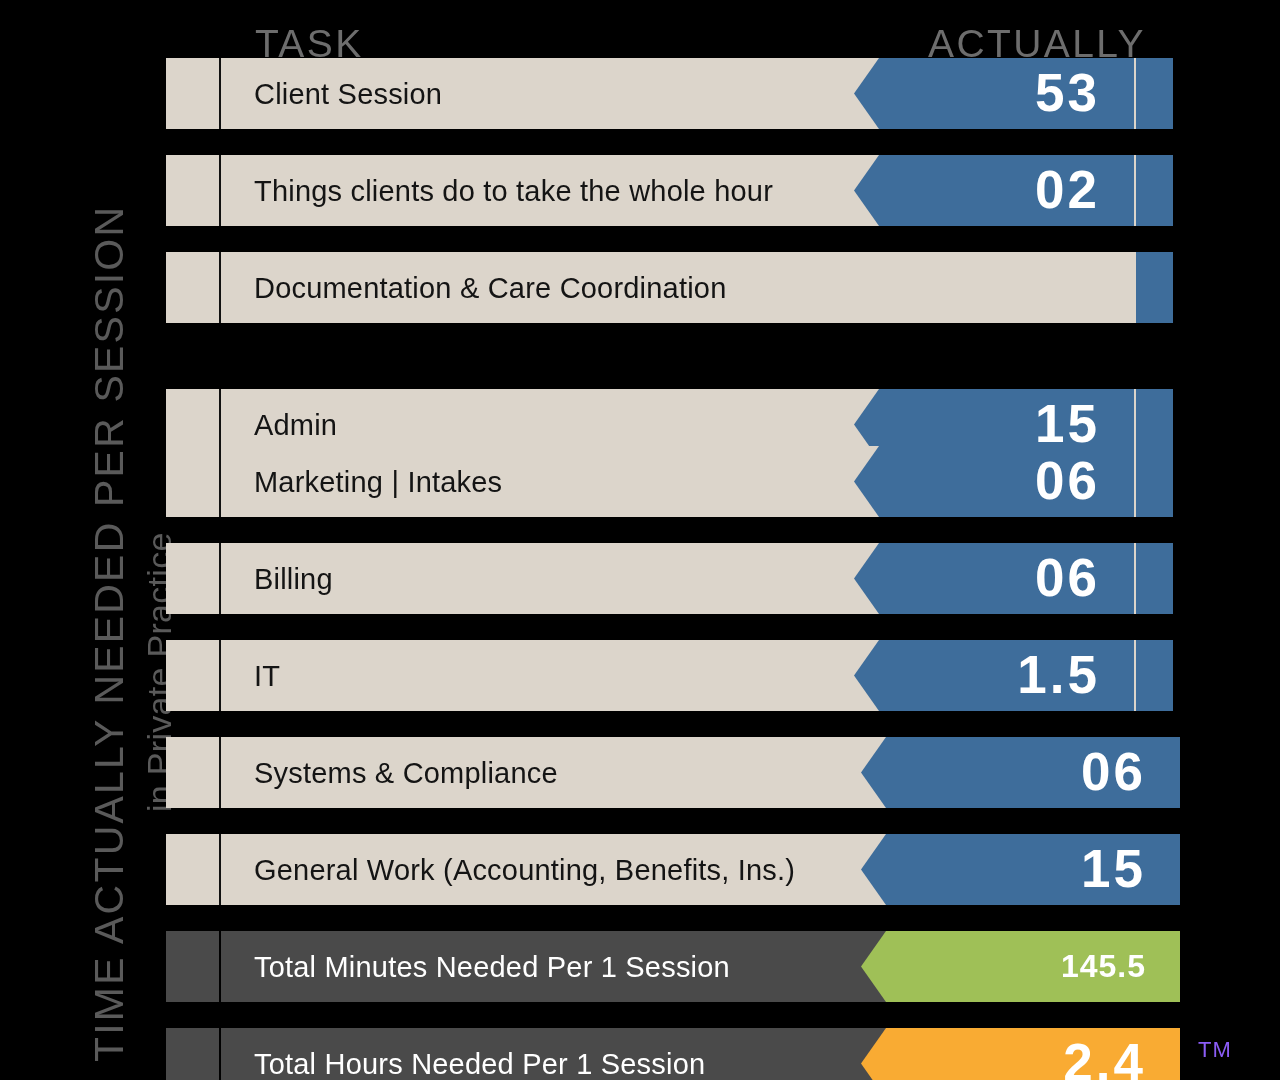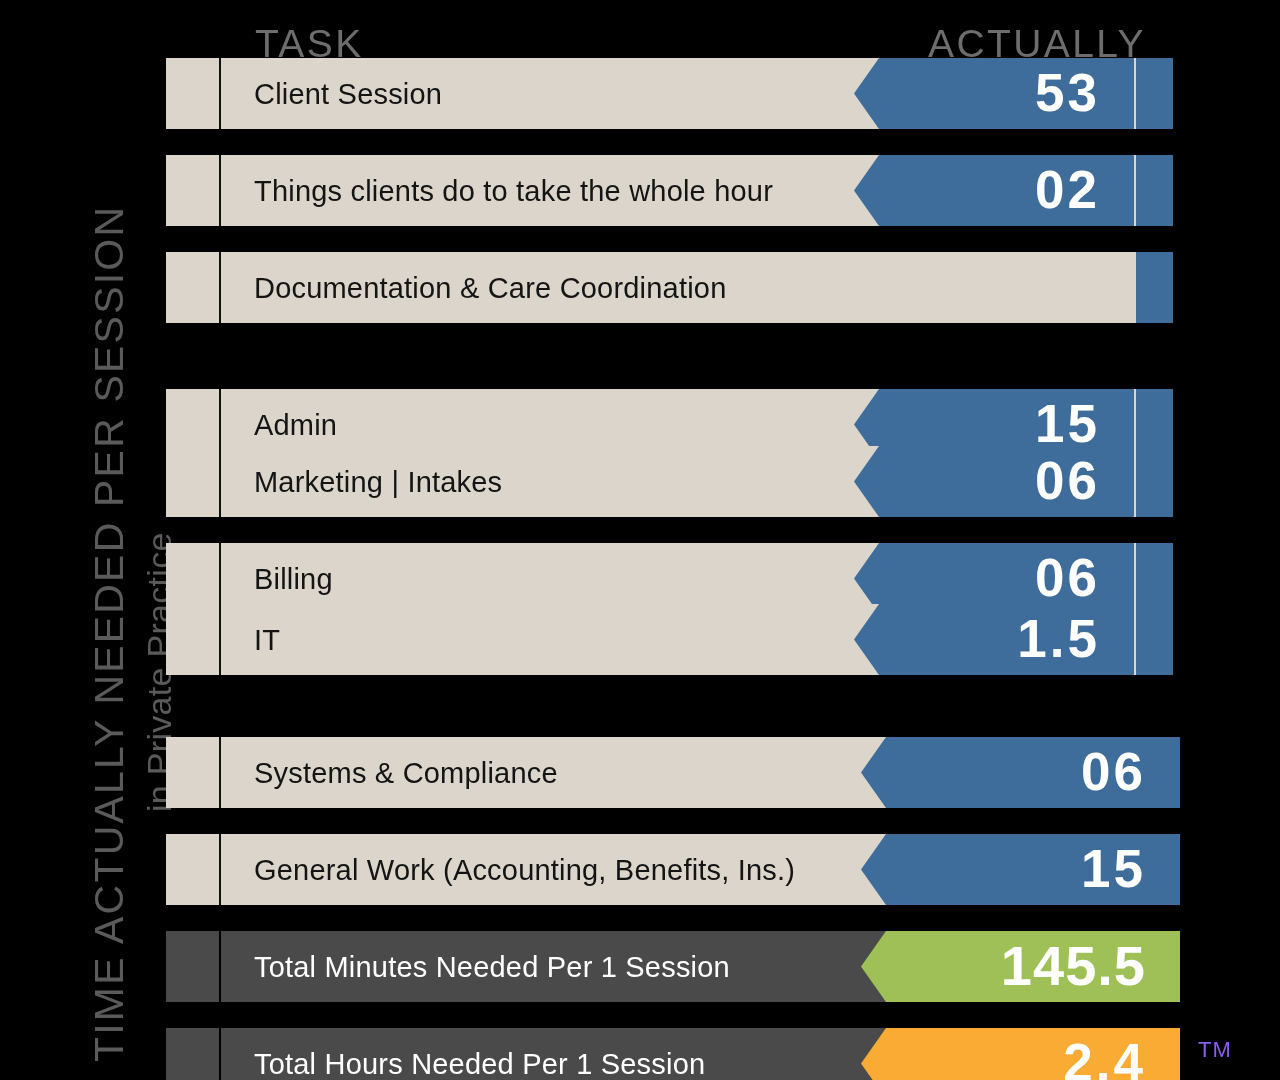--- a/index.html
+++ b/index.html
@@ -94,21 +94,21 @@
   .val{
     color:#fff;
     font-size:53px;
     font-weight:700;
     letter-spacing:3px;
     padding-right:34px;
     line-height:1;
     position:relative;
     top:-1px;
   }
-  .val.big{ font-size:56px; letter-spacing:1px; }
+  .val.big{ font-size:32px; letter-spacing:1px; }
 
   
   .cap{
     position:absolute;
     right:0; top:0; width:37px; height:71px;
   }
 
   
   .row.task .stub,
   .row.task .plate { background:#dcd5cb; }
@@ -205,21 +205,21 @@
         <div class="stub"></div>
         <div class="divider"></div>
         <div class="plate">
           <div class="label">Billing</div>
         </div>
         <div class="chev">
           <div class="val">06</div>
         </div>
         <div class="cap"></div>
       </div>
-      <div class="row task" style="top: 604px;">
+      <div class="row task" style="top: 640px;">
         <div class="stub"></div>
         <div class="divider"></div>
         <div class="plate">
           <div class="label">IT</div>
         </div>
         <div class="chev">
           <div class="val">1.5</div>
         </div>
         <div class="cap"></div>
       </div>

